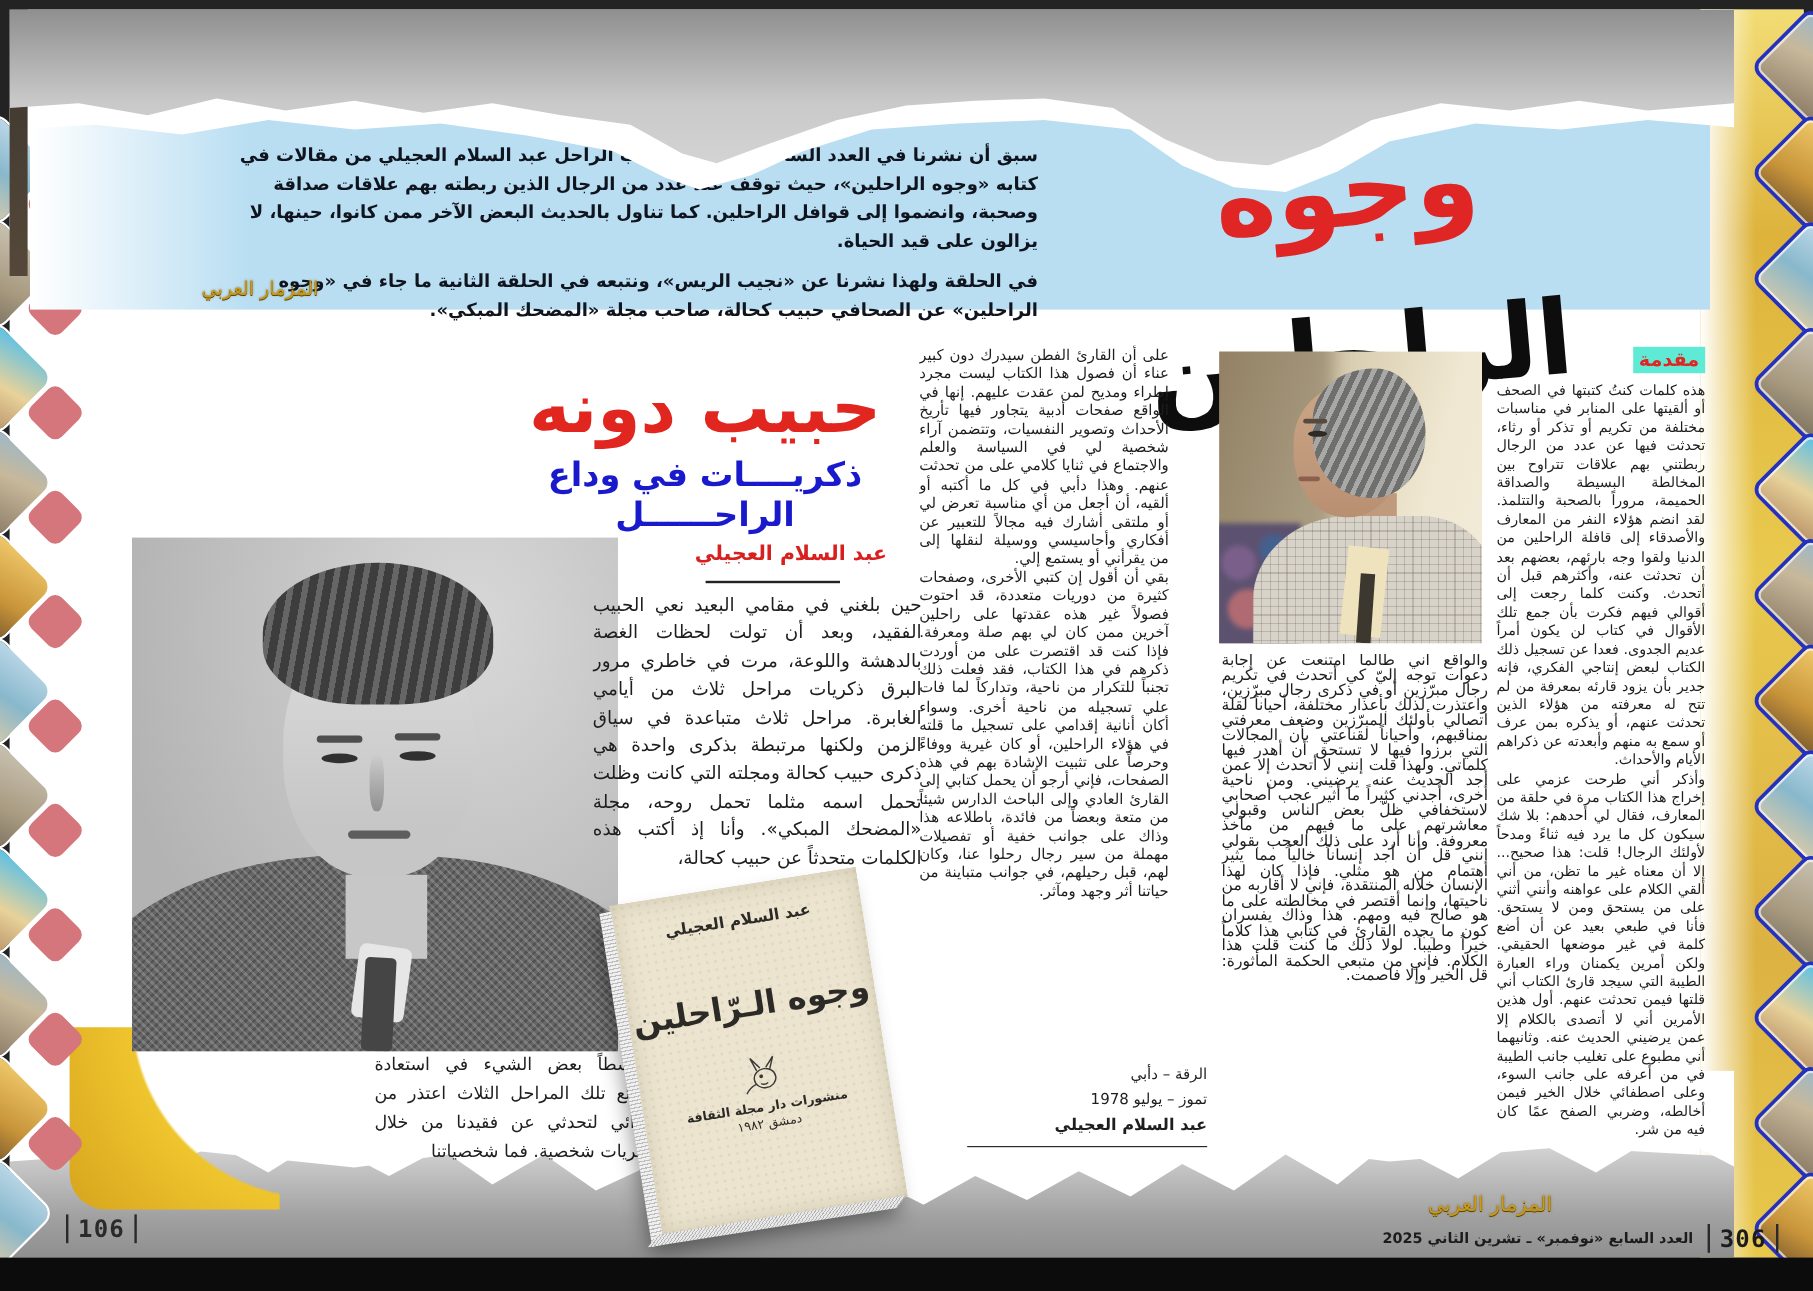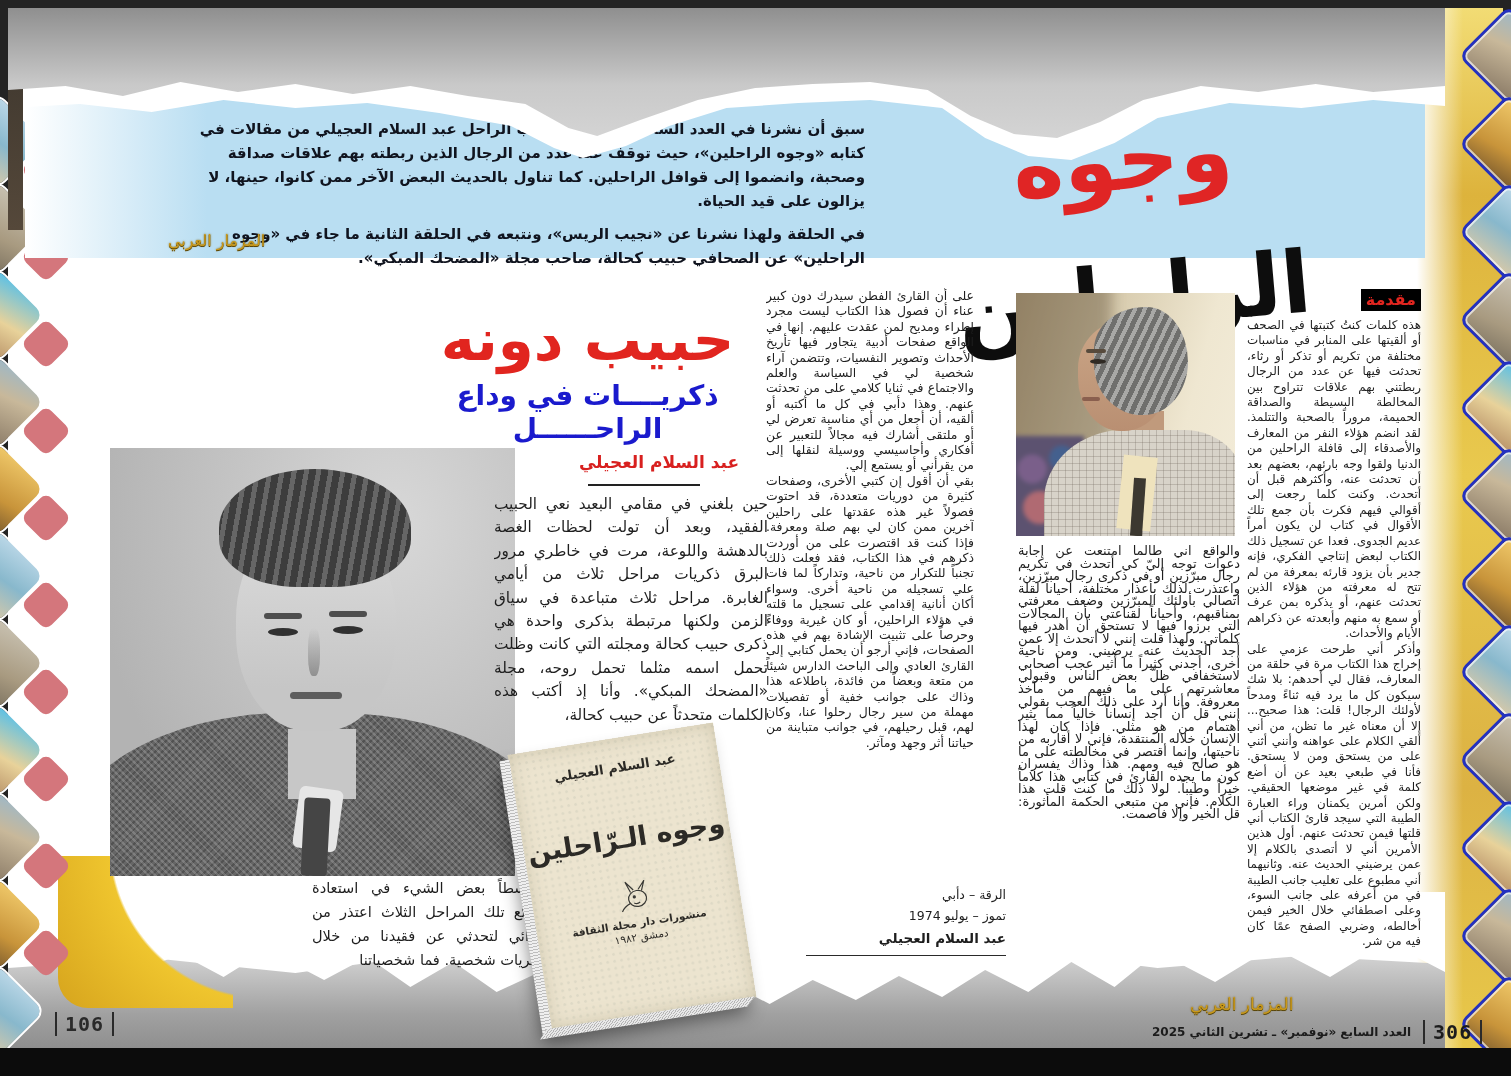--- a/index.html
+++ b/index.html
@@ -104,21 +104,21 @@
   .bk-year{font-size:10.5px;margin-top:2px;}
 
   
   .rp-col1{position:absolute;left:766px;top:288px;width:208px;height:588px;font-size:12.4px;line-height:15.4px;z-index:10;}
   .rp-sign{position:absolute;left:806px;top:884px;width:200px;direction:rtl;text-align:right;z-index:10;
     font-size:12.5px;color:#1e1e1e;padding-right:10px;line-height:1.7;}
   .rp-sign .name{font-weight:bold;border-bottom:1.5px solid #2a2a2a;padding-bottom:6px;display:block;font-size:13.5px;}
   .rp-col2{position:absolute;left:1018px;top:545px;width:222px;height:448px;font-size:13px;line-height:12.55px;z-index:10;}
   .rp-col3{position:absolute;left:1247px;top:318px;width:174px;height:688px;font-size:11.9px;line-height:15.4px;z-index:10;}
   .rp-intro-head{position:absolute;left:1247px;top:290px;width:174px;direction:rtl;text-align:right;z-index:10;}
-  .rp-intro-head span{background:#000000;color:#e1251f;font-weight:bold;font-size:16px;padding:1px 5px 2px;}
+  .rp-intro-head span{background:#5eead4;color:#e1251f;font-weight:bold;font-size:16px;padding:1px 5px 2px;}
 
   
   .cphoto{position:absolute;left:1016px;top:293px;width:219px;height:243px;overflow:hidden;z-index:9;
     background:linear-gradient(105deg,#b7a585 0%,#d9cdb0 38%,#efe7d1 72%,#f3ecd9);}
   .cp-shadow{position:absolute;left:-8%;top:-6%;width:52%;height:112%;background:rgba(88,70,48,.38);filter:blur(7px);}
   .cp-couch{position:absolute;left:-6px;bottom:-10px;width:74px;height:110px;filter:blur(2px);
     background:radial-gradient(circle at 30% 30%,#7a5f8a 0 14px,transparent 15px),
                radial-gradient(circle at 70% 20%,#44608e 0 12px,transparent 13px),
                radial-gradient(circle at 40% 65%,#b06a72 0 16px,transparent 17px),
                radial-gradient(circle at 75% 80%,#3a4a70 0 18px,transparent 19px),#5c5270;}
@@ -223,21 +223,21 @@
       </svg>
     </div>
     <div class="bk-pub">منشورات دار مجلة الثقافة</div>
     <div class="bk-year">دمشق ١٩٨٢</div>
   </div>
 
   <div class="rp-col1 ar preline">على أن القارئ الفطن سيدرك دون كبير عناء أن فصول هذا الكتاب ليست مجرد إطراء ومديح لمن عقدت عليهم. إنها في الواقع صفحات أدبية يتجاور فيها تأريخ الأحداث وتصوير النفسيات، وتتضمن آراء شخصية لي في السياسة والعلم والاجتماع في ثنايا كلامي على من تحدثت عنهم. وهذا دأبي في كل ما أكتبه أو ألقيه، أن أجعل من أي مناسبة تعرض لي أو ملتقى أشارك فيه مجالاً للتعبير عن أفكاري وأحاسيسي ووسيلة لنقلها إلى من يقرأني أو يستمع إلي.
 بقي أن أقول إن كتبي الأخرى، وصفحات كثيرة من دوريات متعددة، قد احتوت فصولاً غير هذه عقدتها على راحلين آخرين ممن كان لي بهم صلة ومعرفة. فإذا كنت قد اقتصرت على من أوردت ذكرهم في هذا الكتاب، فقد فعلت ذلك تجنباً للتكرار من ناحية، وتداركاً لما فات علي تسجيله من ناحية أخرى. وسواء أكان أنانية إقدامي على تسجيل ما قلته في هؤلاء الراحلين، أو كان غيرية ووفاءً وحرصاً على تثبيت الإشادة بهم في هذه الصفحات، فإني أرجو أن يحمل كتابي إلى القارئ العادي وإلى الباحث الدارس شيئاً من متعة وبعضاً من فائدة، باطلاعه هذا وذاك على جوانب خفية أو تفصيلات مهملة من سير رجال رحلوا عنا، وكان لهم، قبل رحيلهم، في جوانب متباينة من حياتنا أثر وجهد ومآثر.</div>
   <div class="rp-sign">
     <div>الرقة – دأبي</div>
-    <div>تموز – يوليو 1974</div>
+    <div>تموز – يوليو 1978</div>
     <span class="name">عبد السلام العجيلي</span>
   </div>
   <div class="rp-col2 ar">والواقع أني طالما امتنعت عن إجابة دعوات توجه إليّ كي أتحدث في تكريم رجال مبرّزين أو في ذكرى رجال مبرّزين، واعتذرت لذلك بأعذار مختلفة، أحياناً لقلة اتصالي بأولئك المبرّزين وضعف معرفتي بمناقبهم، وأحياناً لقناعتي بأن المجالات التي برزوا فيها لا تستحق أن أهدر فيها كلماتي. ولهذا قلت إنني لا أتحدث إلا عمن أجد الحديث عنه يرضيني. ومن ناحية أخرى، أجدني كثيراً ما أثير عجب أصحابي لاستخفافي ظلّ بعض الناس وقبولي معاشرتهم على ما فيهم من مآخذ معروفة. وأنا أرد على ذلك العجب بقولي إنني قل أن أجد إنساناً خالياً مما يثير اهتمام من هو مثلي. فإذا كان لهذا الإنسان خلاله المنتقدة، فإني لا أقاربه من ناحيتها، وإنما أقتصر في مخالطته على ما هو صالح فيه ومهم. هذا وذاك يفسران كون ما يجده القارئ في كتابي هذا كلاماً خيراً وطيباً. لولا ذلك ما كنت قلت هذا الكلام. فإني من متبعي الحكمة المأثورة: قل الخير وإلا فاصمت.</div>
   <div class="rp-intro-head">
     <span>مقدمة</span>
   </div>
   <div class="rp-col3 ar preline">هذه كلمات كنتُ كتبتها في الصحف أو ألقيتها على المنابر في مناسبات مختلفة من تكريم أو تذكر أو رثاء، تحدثت فيها عن عدد من الرجال ربطتني بهم علاقات تتراوح بين المخالطة البسيطة والصداقة الحميمة، مروراً بالصحبة والتتلمذ. لقد انضم هؤلاء النفر من المعارف والأصدقاء إلى قافلة الراحلين من الدنيا ولقوا وجه بارئهم، بعضهم بعد أن تحدثت عنه، وأكثرهم قبل أن أتحدث. وكنت كلما رجعت إلى أقوالي فيهم فكرت بأن جمع تلك الأقوال في كتاب لن يكون أمراً عديم الجدوى. فعدا عن تسجيل ذلك الكتاب لبعض إنتاجي الفكري، فإنه جدير بأن يزود قارئه بمعرفة من لم تتح له معرفته من هؤلاء الذين تحدثت عنهم، أو يذكره بمن عرف أو سمع به منهم وأبعدته عن ذكراهم الأيام والأحداث.
 وأذكر أني طرحت عزمي على إخراج هذا الكتاب مرة في حلقة من المعارف، فقال لي أحدهم: بلا شك سيكون كل ما يرد فيه ثناءً ومدحاً لأولئك الرجال! قلت: هذا صحيح... إلا أن معناه غير ما تظن، من أني ألقي الكلام على عواهنه وأنني أثني على من يستحق ومن لا يستحق. فأنا في طبعي بعيد عن أن أضع كلمة في غير موضعها الحقيقي. ولكن أمرين يكمنان وراء العبارة الطيبة التي سيجد قارئ الكتاب أني قلتها فيمن تحدثت عنهم. أول هذين الأمرين أني لا أتصدى بالكلام إلا عمن يرضيني الحديث عنه. وثانيهما أني مطبوع على تغليب جانب الطيبة في من أعرفه على جانب السوء، وعلى اصطفائي خلال الخير فيمن أخالطه، وضربي الصفح عمًا كان فيه من شر.</div>
 
   <div class="cphoto">

